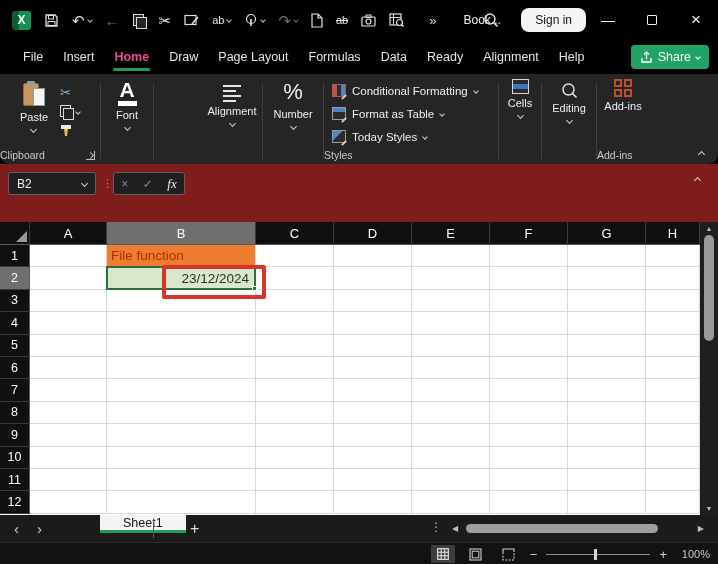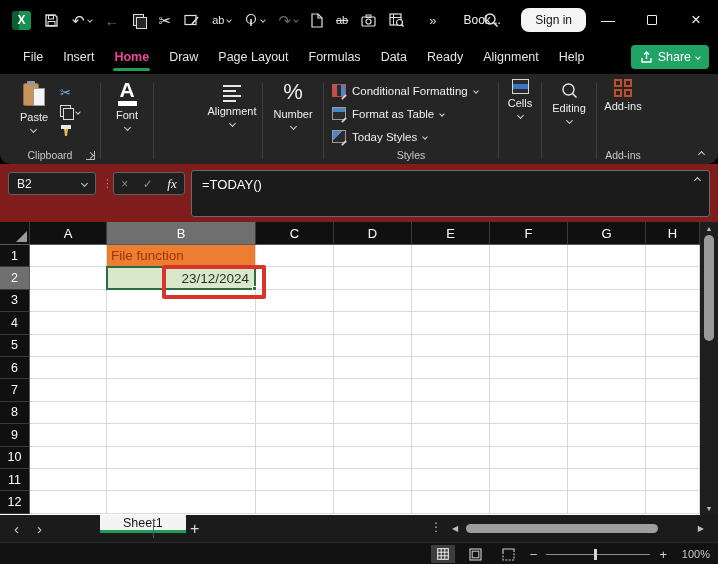--- a/index.html
+++ b/index.html
@@ -33,21 +33,21 @@
   .menu-tab { padding:0 10px; height:100%; display:flex; align-items:center; font-size:12.5px; color:#e4e4e4; position:relative; }
   .menu-tab.active { color:#ec4899; font-weight:bold; }
   .menu-tab.active::after { content:""; position:absolute; left:9px; right:9px; bottom:3px; height:3px; border-radius:2px; background:#1F9D55; }
   .share-btn { position:absolute; right:9px; top:5px; height:24px; background:#21A366; color:#fff; border-radius:4px; display:flex; align-items:center; gap:5px; padding:0 9px; font-size:12.5px; }
   .share-btn .chev { width:4px; height:4px; }
 
   
   .ribbon { position:absolute; top:74px; left:0; right:0; height:90px; background:#252525; border-radius:0 0 10px 10px; display:flex; }
   .rdiv { width:1px; background:#3f3f3f; margin:9px 0 5px; }
   .rgroup { position:relative; display:flex; flex-direction:column; align-items:center; padding-top:5px; }
-  .glabel { position:absolute; bottom:3px; left:0; right:0; text-align:center; font-size:10.5px; color:#c9c9c9; }
+  .glabel { position:absolute; bottom:3px; left:0; right:0; font-size:10.5px; color:#c9c9c9; }
   .rlabel { font-size:11px; color:#efefef; margin-top:3px; }
   .rchev { color:#cfcfcf; margin-top:4px; }
 
   .g-clipboard { width:100px; }
   .clip-row { display:flex; align-items:flex-start; }
   .paste-btn { display:flex; flex-direction:column; align-items:center; margin-top:2px; }
   .clipicon { width:22px; height:27px; position:relative; }
   .clipicon .board { position:absolute; left:0; top:2px; width:16px; height:23px; background:#C9955C; border:1px solid #8a6a3e; border-radius:2px; }
   .clipicon .clip { position:absolute; left:4px; top:0; width:8px; height:5px; background:#9a9a9a; border-radius:1px; }
   .clipicon .page { position:absolute; right:0; top:7px; width:12px; height:18px; background:#f5f5f5; border:1px solid #9a9a9a; }
@@ -376,21 +376,20 @@
   <div class="namebox">
     <span>B2</span>
     <span class="chev"></span>
   </div>
   <span class="fdots">⋮</span>
   <div class="fbtns">
     <span class="fcancel">×</span>
     <span class="fenter">✓</span>
     <span class="ffx">fx</span>
   </div>
-  <div class="finput">=TODAY()</div>
   <span class="chev up fcollapse"></span>
 </div>
 
 <div class="grid">
     <div class="ghead">
       <div class="corner"></div>
       <div class="colhdr" style="width: 77px;">A</div>
       <div class="colhdr hl" style="width: 149px;">B</div>
       <div class="colhdr" style="width: 78px;">C</div>
       <div class="colhdr" style="width: 78px;">D</div>

